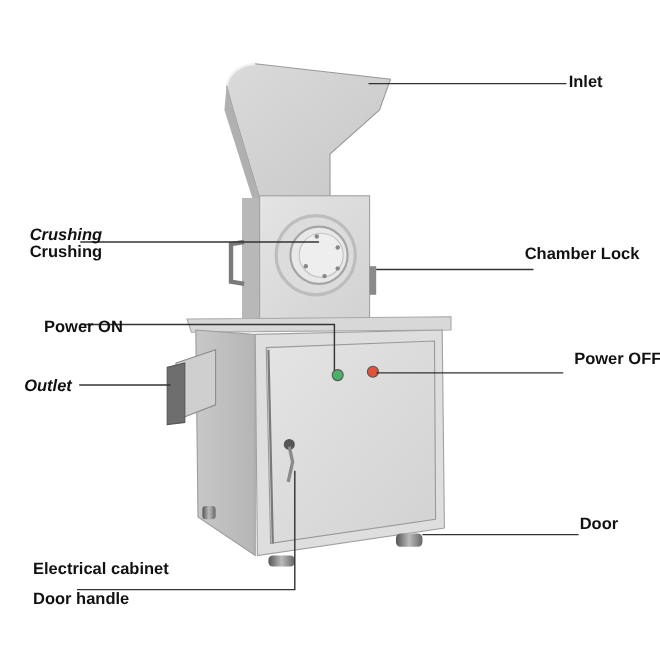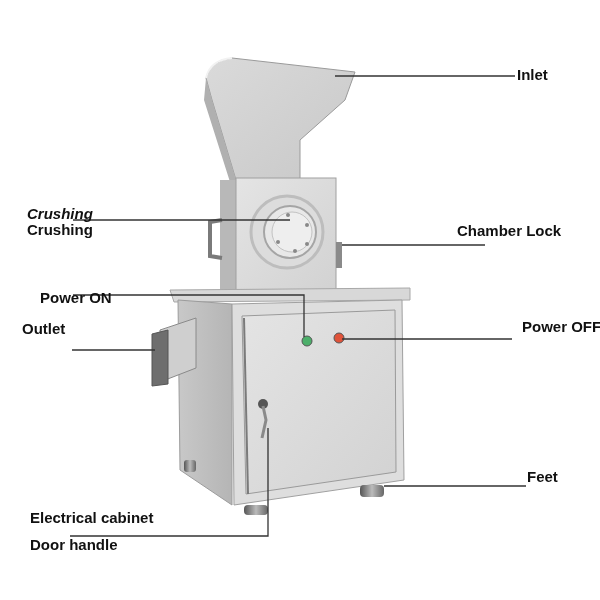--- a/index.html
+++ b/index.html
@@ -92,20 +92,20 @@
       <line x1="342" y1="339" x2="512" y2="339"></line>
       <line x1="72" y1="350" x2="155" y2="350"></line>
       <line x1="384" y1="486" x2="526" y2="486"></line>
       <polyline points="70,536 268,536 268,428"></polyline>
     </g>
   </svg>
 
   <div class="label" style="left:517px; top:66px;">Inlet</div>
   <div class="label" style="left:27px; top:205px;font-style:italic;">Crushing</div>
   <div class="label" style="left:27px; top:221px;">Crushing</div>
-  <div class="label" style="left:457px; top:222px;text-align:center;">Chamber Lock</div>
+  <div class="label" style="left:477px; top:222px;text-align:center;">Chamber Lock</div>
   <div class="label" style="left:40px; top:277px;margin-top:12px;">Power ON</div>
   <div class="label" style="left:522px; top:318px;">Power OFF</div>
-  <div class="label" style="left:22px; top:320px;">Outlet</div>
-  <div class="label" style="left:527px; top:468px;">Feet</div>
+  <div class="label" style="left:22px; top:342px;font-style:italic;">Outlet</div>
+  <div class="label" style="left:527px; top:468px;">Door</div>
   <div class="label" style="left:30px; top:509px;">Electrical cabinet</div>
   <div class="label" style="left:30px; top:536px;">Door handle</div>
 </div>
 
 </body></html>

